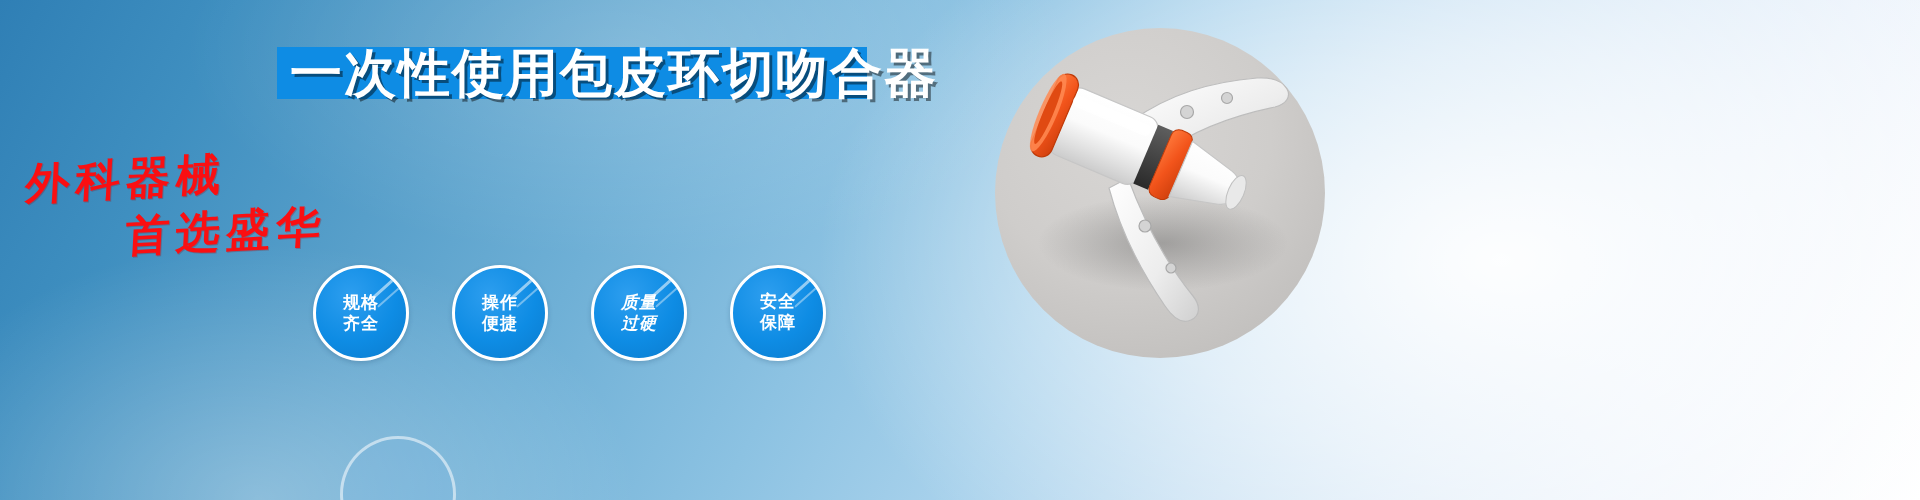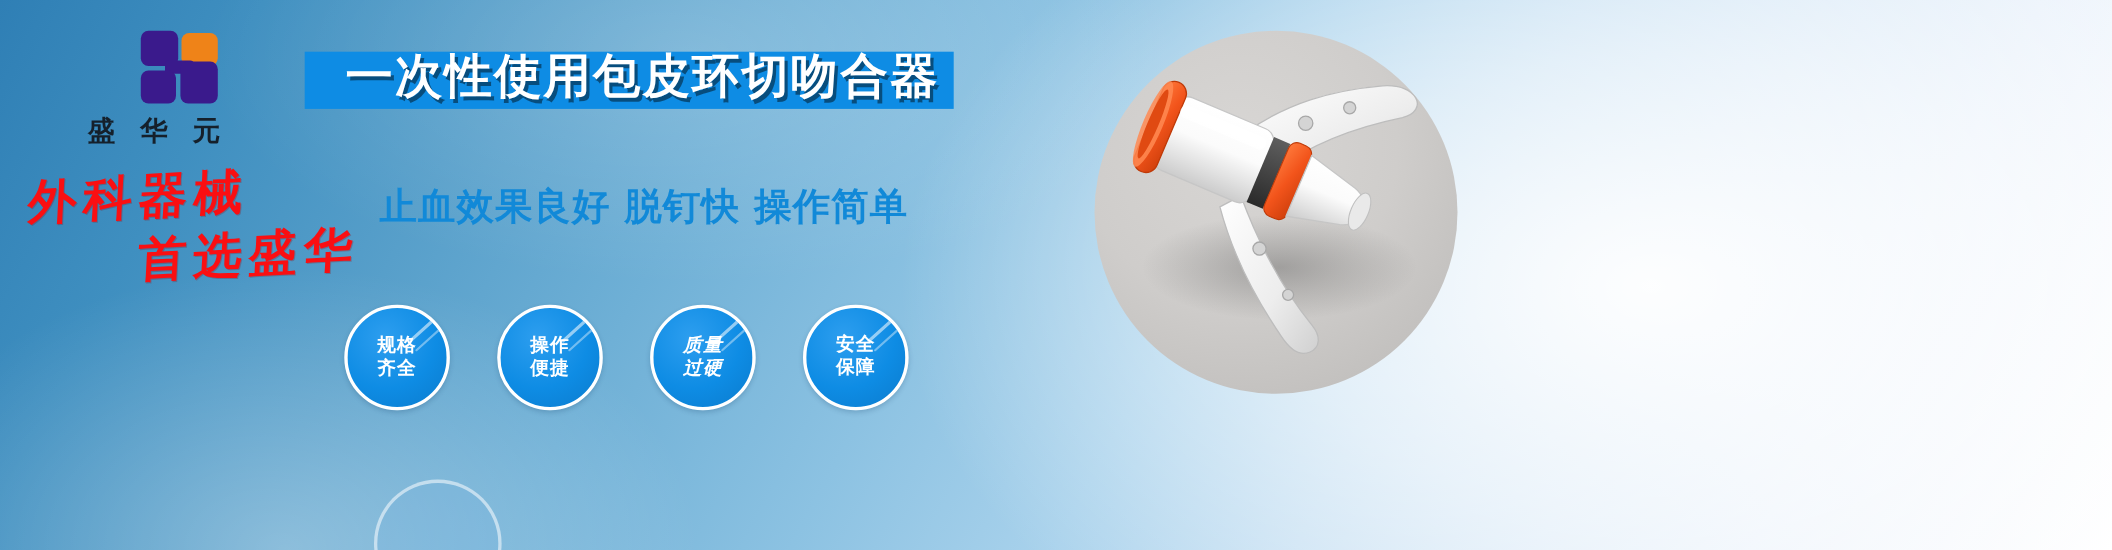--- a/index.html
+++ b/index.html
@@ -63,39 +63,39 @@
          transform:skewX(-6deg) rotate(-3deg);}
   #cal-2{position:absolute;left:108px;top:52px;font-size:44px;letter-spacing:6px;
          transform:skewX(-6deg) rotate(-3deg);}
 
   
   #title-band{
     position:absolute;left:277px;top:47px;width:590px;height:52px;
     background:#0e8ce4;
   }
   #title-text{
-    position:absolute;left:314px;top:45px;width:560px;height:56px;
-    line-height:56px;color:#ffffff;font-size:43px;font-weight:bold;
+    position:absolute;left:290px;top:45px;width:560px;height:56px;
+    line-height:56px;color:#ffffff;font-size:52px;font-weight:bold;
     letter-spacing:2px;white-space:nowrap;
     text-shadow:3px 3px 0 rgba(0,0,0,0.45);
-    font-family:Liberation Mono, monospace;
+    font-family:Liberation Sans, sans-serif;
   }
 
   
   #subtitle{
     position:absolute;left:345px;top:166px;height:44px;line-height:44px;
     color:#1189d8;font-size:34px;font-weight:bold;letter-spacing:1px;
     white-space:nowrap;
     font-family:"DejaVu Sans","Liberation Sans",sans-serif;
   }
 
   
   #features{position:absolute;left:313px;top:265px;height:95px;}
   .feat{
-    position:absolute;top:12px;width:90px;height:90px;border-radius:50%;
+    position:absolute;top:0;width:90px;height:90px;border-radius:50%;
     background:radial-gradient(circle at 38% 30%, #2d9eef 0%, #0e8ce4 55%, #0b7bcd 100%);
     border:3px solid #ffffff;
     box-shadow:0 2px 5px rgba(20,60,100,0.22);
     color:#ffffff;display:flex;flex-direction:column;
     align-items:center;justify-content:center;
     font-size:17px;font-weight:bold;line-height:1.25;letter-spacing:1px;
     overflow:hidden;
   }
   .feat .sheen{
     position:absolute;right:-6px;top:14px;width:46px;height:3px;
@@ -130,40 +130,29 @@
   }
 </style>
 </head>
 <body>
 
 <div id="banner">
 
   <div id="glow-top"></div>
   <div id="glow-bl"></div>
 
-  <div id="logo-block">
-    <div id="logo-mark">
-      <span class="lg p1"></span>
-      <span class="lg p2"></span>
-      <span class="lg bar"></span>
-      <span class="lg p3"></span>
-      <span class="lg p4"></span>
-    </div>
-    <div id="logo-name">盛 华 元</div>
-  </div>
 
   <div id="calligraphy">
     <div class="cal-line" id="cal-1">外科器械</div>
     <div class="cal-line" id="cal-2">首选盛华</div>
   </div>
 
   <div id="title-band"></div>
   <div id="title-text">一次性使用包皮环切吻合器</div>
 
-  <div id="subtitle">止血效果良好 脱钉快 操作简单</div>
 
   <div id="features">
 
     <div class="feat f0">
       <span class="sheen"></span>
       <span class="sheen2"></span>
       <span class="feat-l1">规格</span>
       <span class="feat-l2">齐全</span>
     </div>
 

